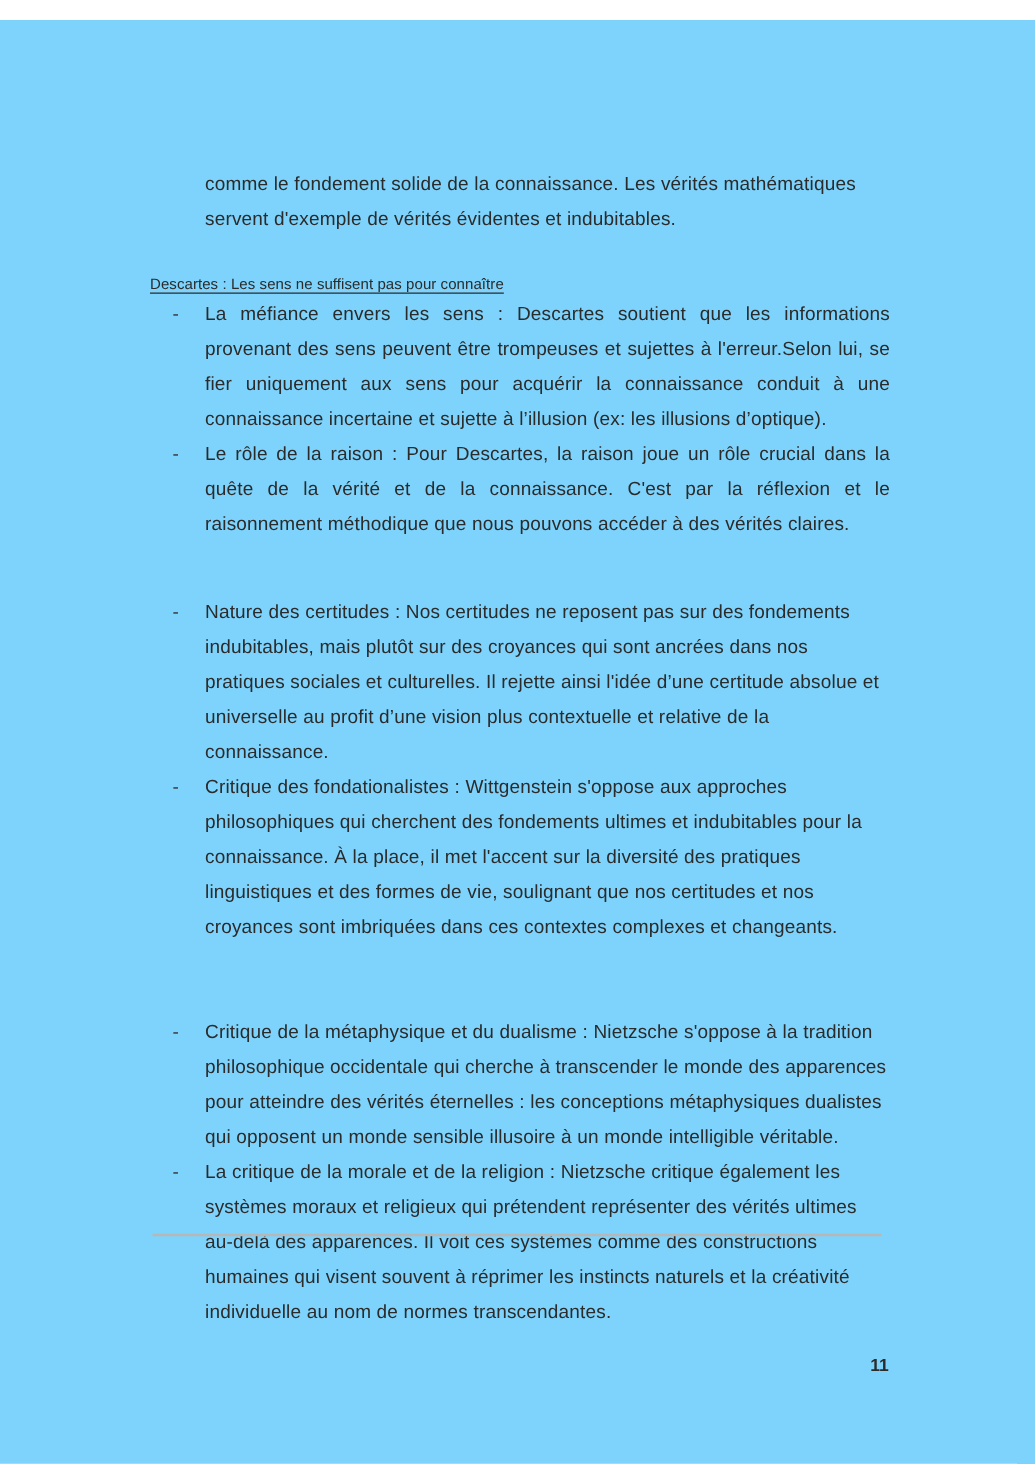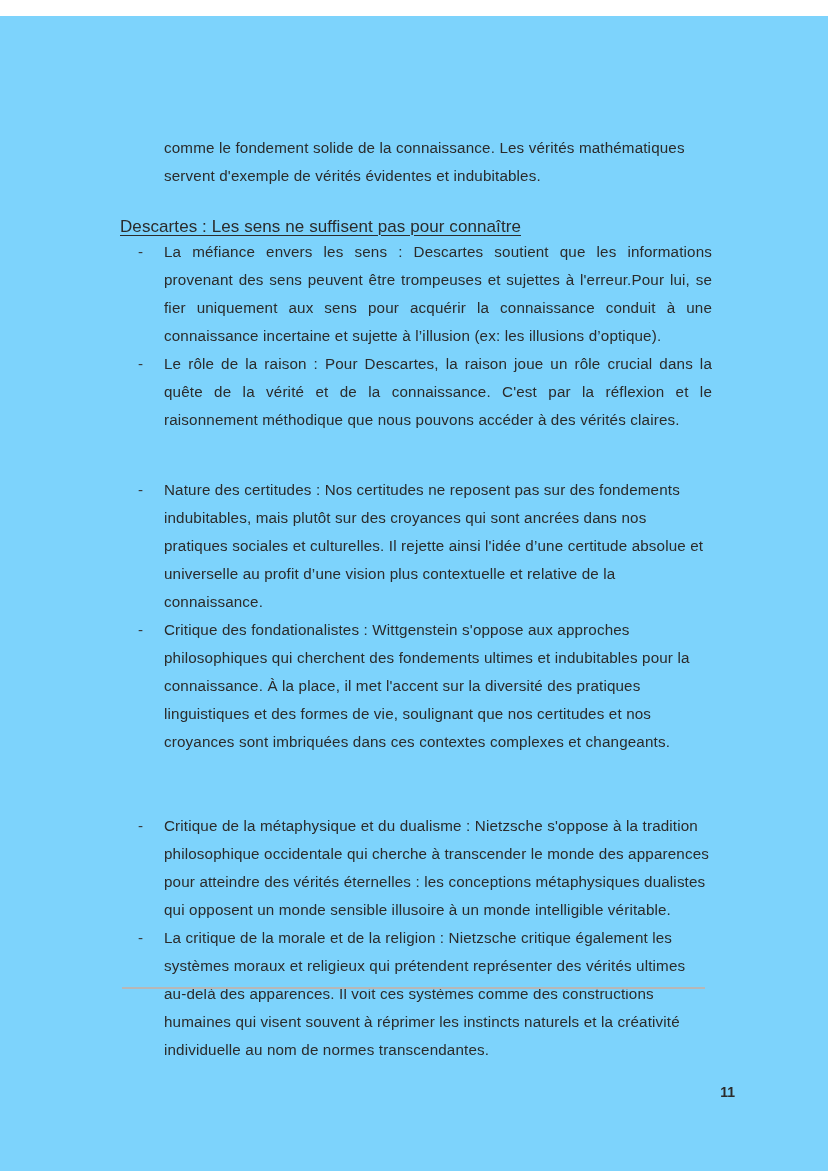--- a/index.html
+++ b/index.html
@@ -34,21 +34,21 @@
     font-size: 15.2px;
     line-height: 28px;
     text-align: left;
     margin: 0 0 0 44px;
     width: 548px;
     letter-spacing: 0.01em;
   }
 
   
   .section-heading {
-    font-size: 17px;
+    font-size: 12px;
     line-height: 22px;
     text-decoration: underline;
     text-underline-offset: 3px;
     text-decoration-thickness: 1px;
     margin: 0;
     letter-spacing: 0.005em;
     white-space: nowrap;
   }
 
   
@@ -100,40 +100,39 @@
   }
   .page-number {
     position: absolute;
     left: 0;
     top: 1068px;
     width: 711px;
     text-align: right;
     font-size: 14px;
     font-weight: bold;
     color: #2b2b2b;
-    margin-left: 24px;
   }
 </style>
 </head>
 <body>
 
 <div class="page">
 
   <div class="content">
 
     <p class="cont-para">comme le fondement solide de la connaissance. Les vérités mathématiques servent d'exemple de vérités évidentes et indubitables.</p>
 
     <div class="spacer-md"></div>
 
     <div>
       <p class="section-heading">Descartes : Les sens ne suffisent pas pour connaître</p>
       <ul class="bullets justified">
         <li>
           <span class="dash">-</span>
-          <span class="text-body">La méfiance envers les sens : Descartes soutient que les informations provenant des sens peuvent être trompeuses et sujettes à l'erreur.Pour lui, se fier uniquement aux sens pour acquérir la connaissance conduit à une connaissance incertaine et sujette à l’illusion (ex: les illusions d’optique).</span>
+          <span class="text-body">La méfiance envers les sens : Descartes soutient que les informations provenant des sens peuvent être trompeuses et sujettes à l'erreur.Selon lui, se fier uniquement aux sens pour acquérir la connaissance conduit à une connaissance incertaine et sujette à l’illusion (ex: les illusions d’optique).</span>
         </li>
         <li>
           <span class="dash">-</span>
           <span class="text-body">Le rôle de la raison : Pour Descartes, la raison joue un rôle crucial dans la quête de la vérité et de la connaissance. C'est par la réflexion et le raisonnement méthodique que nous pouvons accéder à des vérités claires.</span>
         </li>
       </ul>
     </div>
 
     <div class="spacer-md"></div>
 

